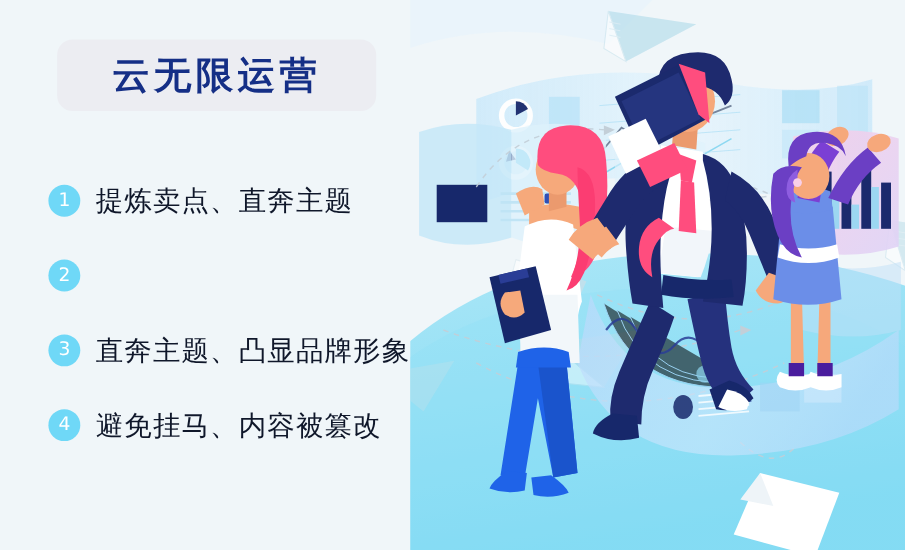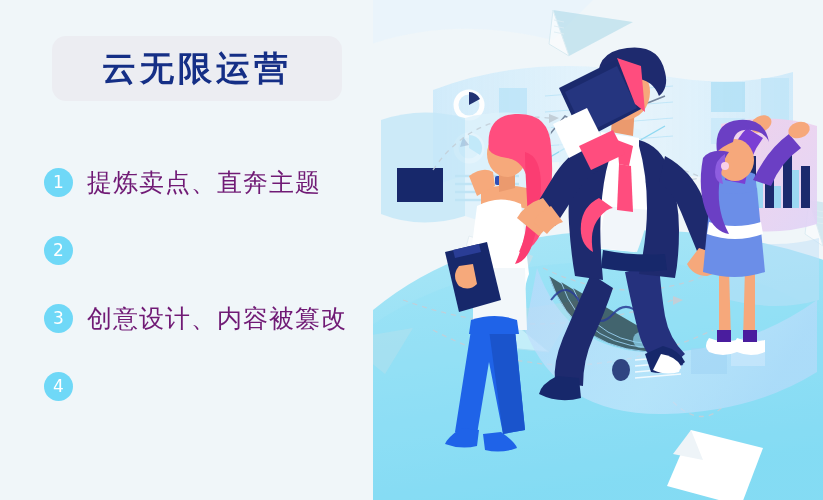--- a/index.html
+++ b/index.html
@@ -68,21 +68,21 @@
     color: #ffffff;
     font-size: 17px;
     line-height: 29px;
     text-align: center;
     flex: 0 0 auto;
     font-family: "DejaVu Sans", sans-serif;
   }
   .feature-label {
     margin-left: 14px;
     font-size: 25px;
-    color: #701a75;
+    color: #0f172a;
     letter-spacing: 1px;
     white-space: nowrap;
   }
 
   
   #illustration {
     position: absolute;
     right: 0;
     top: 0;
     width: 450px;
@@ -382,23 +382,24 @@
         <span class="feature-badge">1</span>
         <span class="feature-label">提炼卖点、直奔主题</span>
       </div>
 
       <div class="feature-row">
         <span class="feature-badge">2</span>
       </div>
 
       <div class="feature-row">
         <span class="feature-badge">3</span>
-        <span class="feature-label">创意设计、内容被篡改</span>
+        <span class="feature-label">直奔主题、凸显品牌形象</span>
       </div>
 
       <div class="feature-row">
         <span class="feature-badge">4</span>
+        <span class="feature-label">避免挂马、内容被篡改</span>
       </div>
 
     </div>
   </div>
 
 </div>
 
 </body></html>

